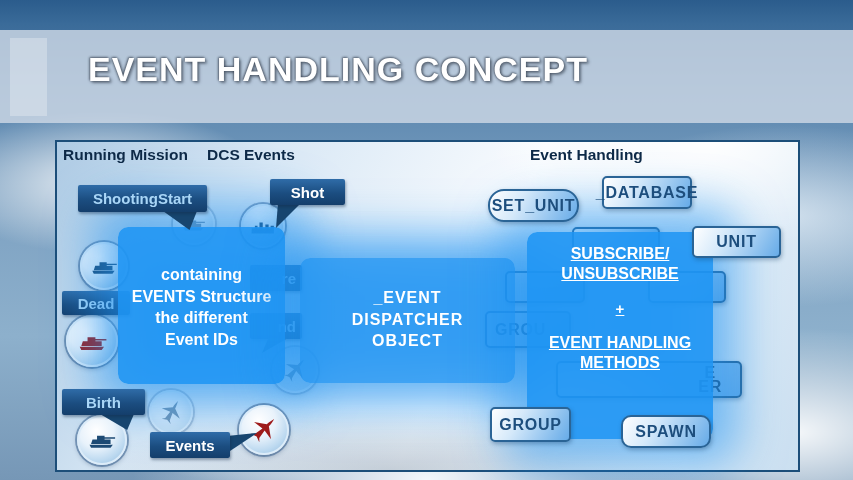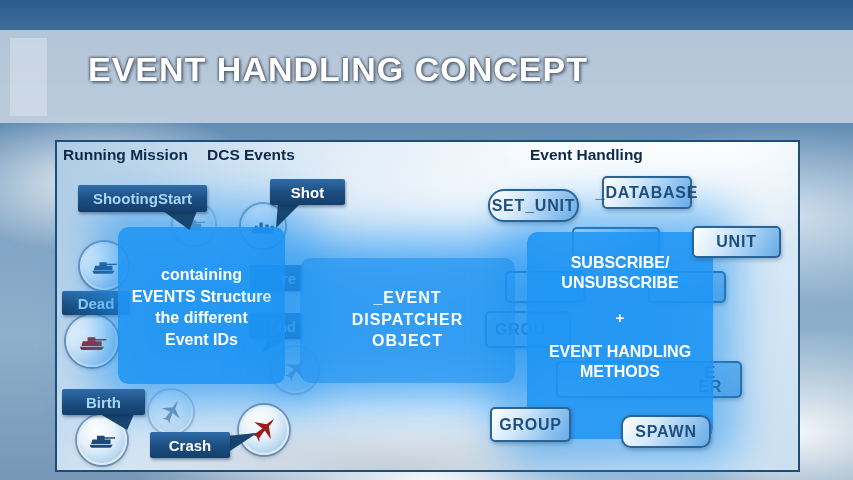--- a/index.html
+++ b/index.html
@@ -84,21 +84,21 @@
     display:flex;align-items:center;justify-content:center;
     box-shadow:1px 2px 4px rgba(20,60,100,0.35);
   }
   .obox.behind{z-index:2;}
   .obox.left-text{justify-content:flex-start;padding-left:8px;}
   .obox.two-line{flex-direction:column;align-items:flex-end;justify-content:center;line-height:14px;}
   .obox.two-line .l1{padding-right:24px;}
   .obox.two-line .l2{padding-right:18px;}
   .c-events{left:118px;top:227px;width:167px;height:157px;padding-top:37px;}
   .c-disp{left:300px;top:258px;width:215px;height:125px;padding-top:29px;background:rgba(32,148,242,0.82);letter-spacing:1px;}
-  .c-sub{left:527px;top:232px;width:186px;height:207px;padding-top:21px;line-height:20px;}
+  .c-sub{left:527px;top:232px;width:186px;height:207px;padding-top:12px;line-height:20px;text-decoration:underline;}
   .c-sub .plus{margin:15px 0 14px 0;font-size:15px;}
 </style>
 </head>
 <body>
 
 <div class="sky"></div>
 
 <div class="banner">
   <div class="banner-strip"></div>
   <div class="title">EVENT HANDLING CONCEPT</div>
@@ -161,21 +161,21 @@
 
 <div class="label behind" style="left:62px;top:291px;width:68px;height:24px;justify-content:center;padding-right:0;">Dead</div>
 
 <div class="label behind" style="left:250px;top:265px;width:52px;height:26px;">re</div>
 <div class="label behind" style="left:250px;top:313px;width:52px;height:26px;">nd</div>
 <div class="tail" style="left:262px;top:338px;width:26px;height:15px;z-index:2;clip-path:polygon(25% 0,100% 0,0 100%);"></div>
 
 <div class="label" style="left:62px;top:389px;width:83px;height:26px;">Birth</div>
 <div class="tail" style="left:100px;top:414px;width:34px;height:16px;clip-path:polygon(0 0,100% 0,80% 100%);"></div>
 
-<div class="label white" style="left:150px;top:432px;width:80px;height:26px;">Crash</div>
+<div class="label white" style="left:150px;top:432px;width:80px;height:26px;">Events</div>
 <div class="tail" style="left:227px;top:433px;width:30px;height:20px;clip-path:polygon(0 15%,100% 0,0 100%);"></div>
 
 <div class="obox" style="left:488px;top:189px;width:91px;height:33px;border-radius:16px;">SET_UNIT</div>
 <div class="obox" style="left:602px;top:176px;width:90px;height:33px;">_DATABASE</div>
 <div class="obox" style="left:692px;top:226px;width:89px;height:32px;">UNIT</div>
 <div class="obox behind" style="left:572px;top:227px;width:88px;height:31px;"></div>
 <div class="obox behind" style="left:505px;top:271px;width:80px;height:32px;"></div>
 <div class="obox behind" style="left:648px;top:271px;width:78px;height:32px;"></div>
 <div class="obox behind left-text" style="left:485px;top:311px;width:86px;height:37px;">GROU</div>
 <div class="obox behind two-line" style="left:556px;top:361px;width:186px;height:37px;">

